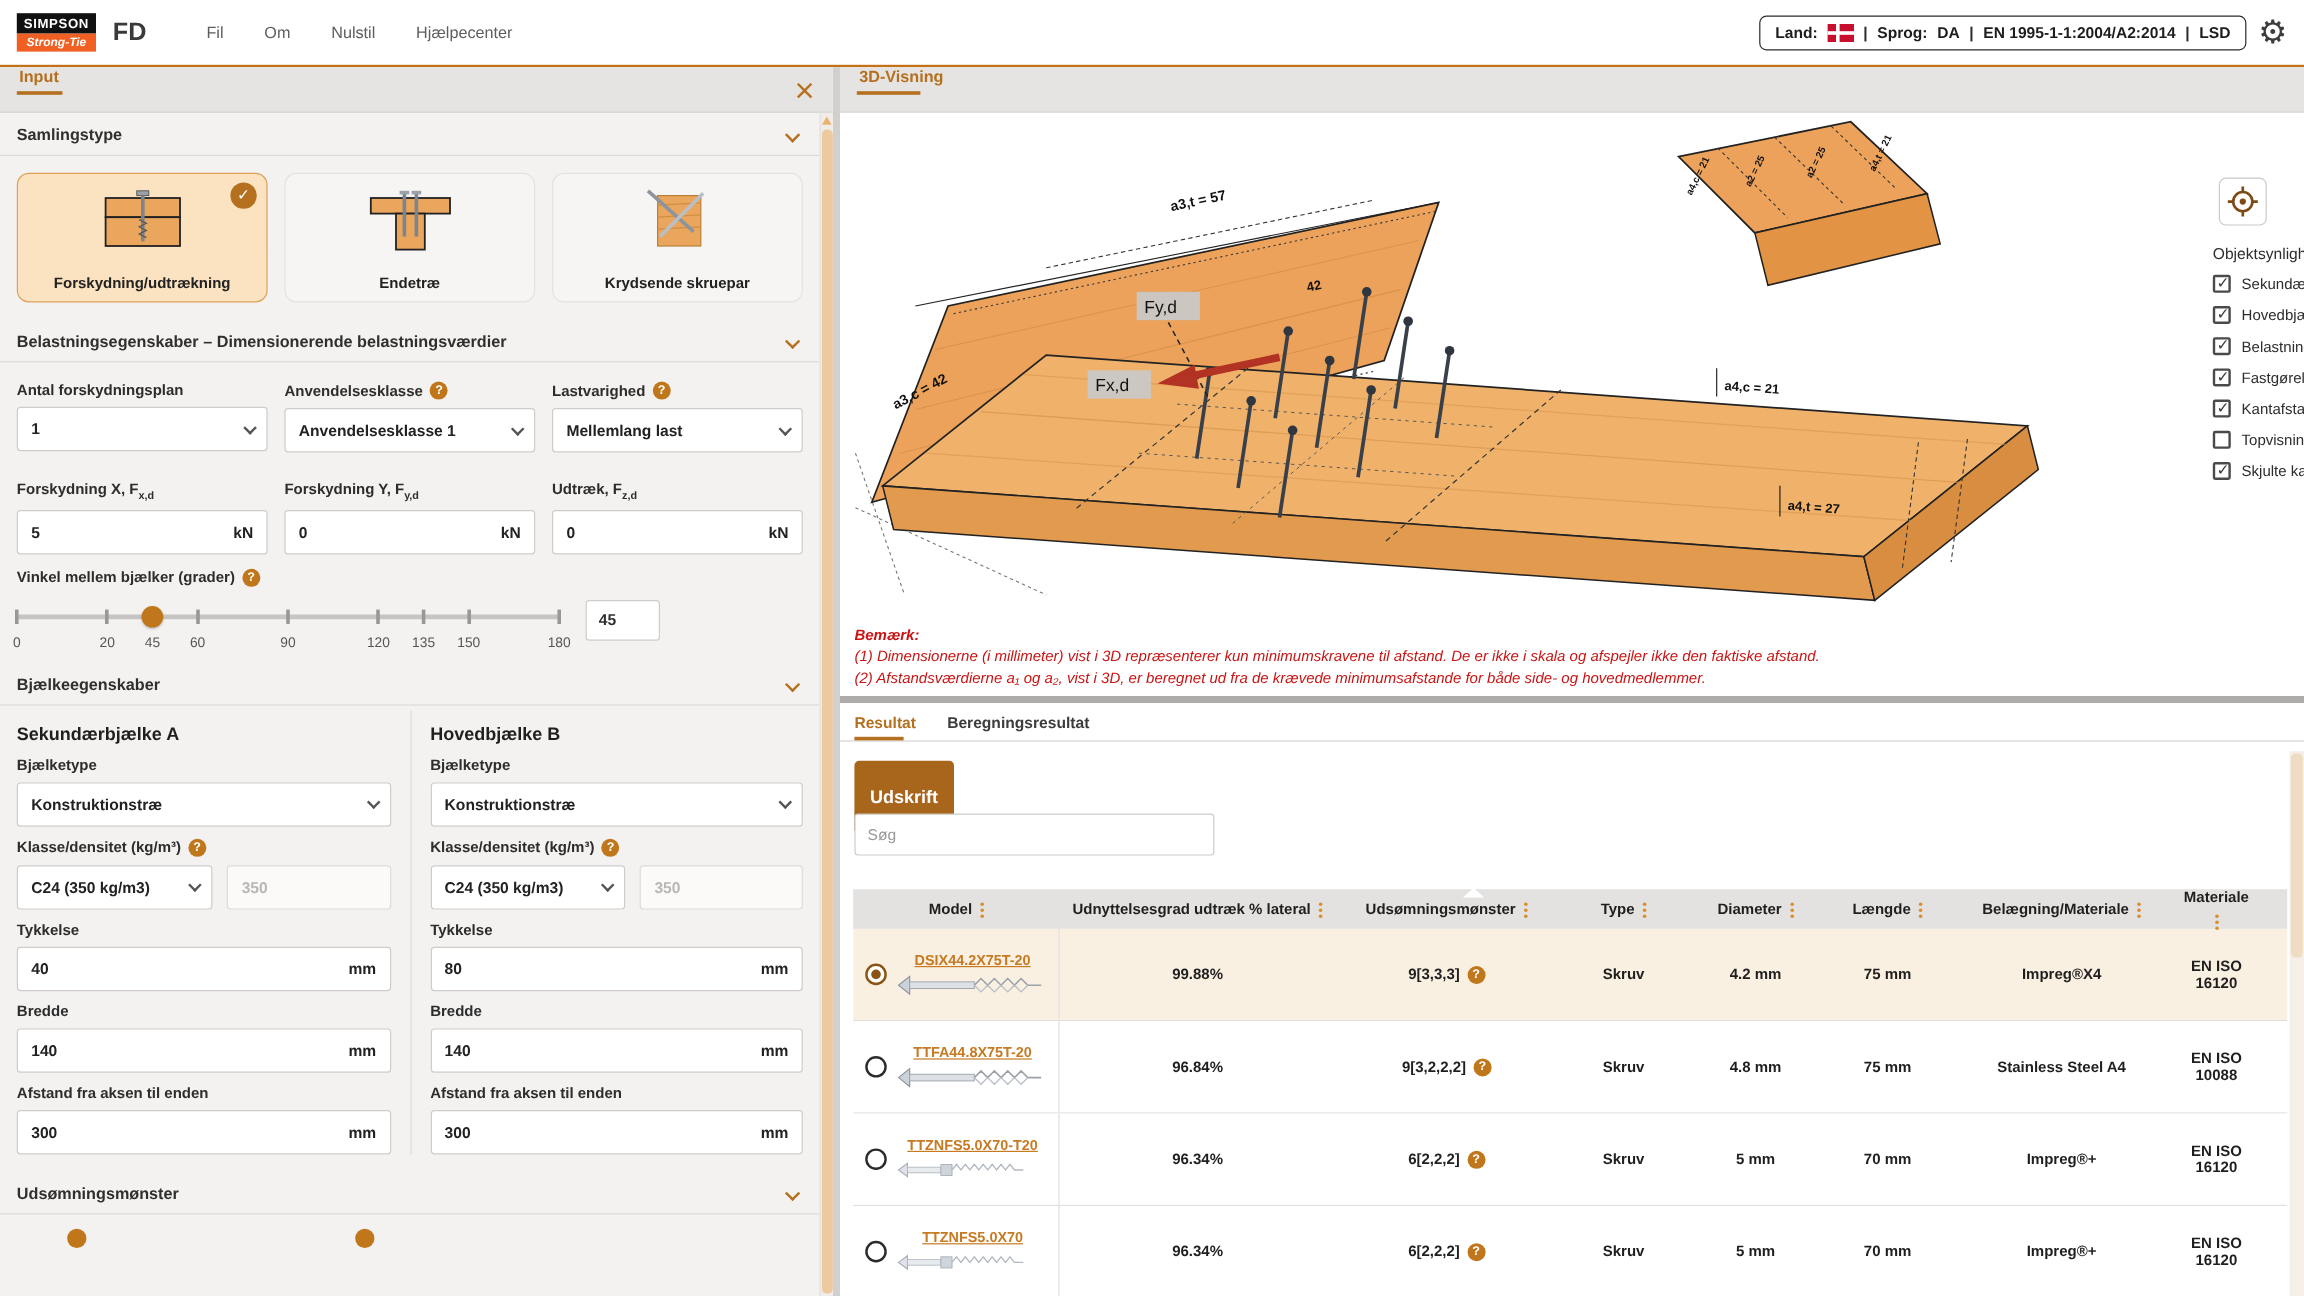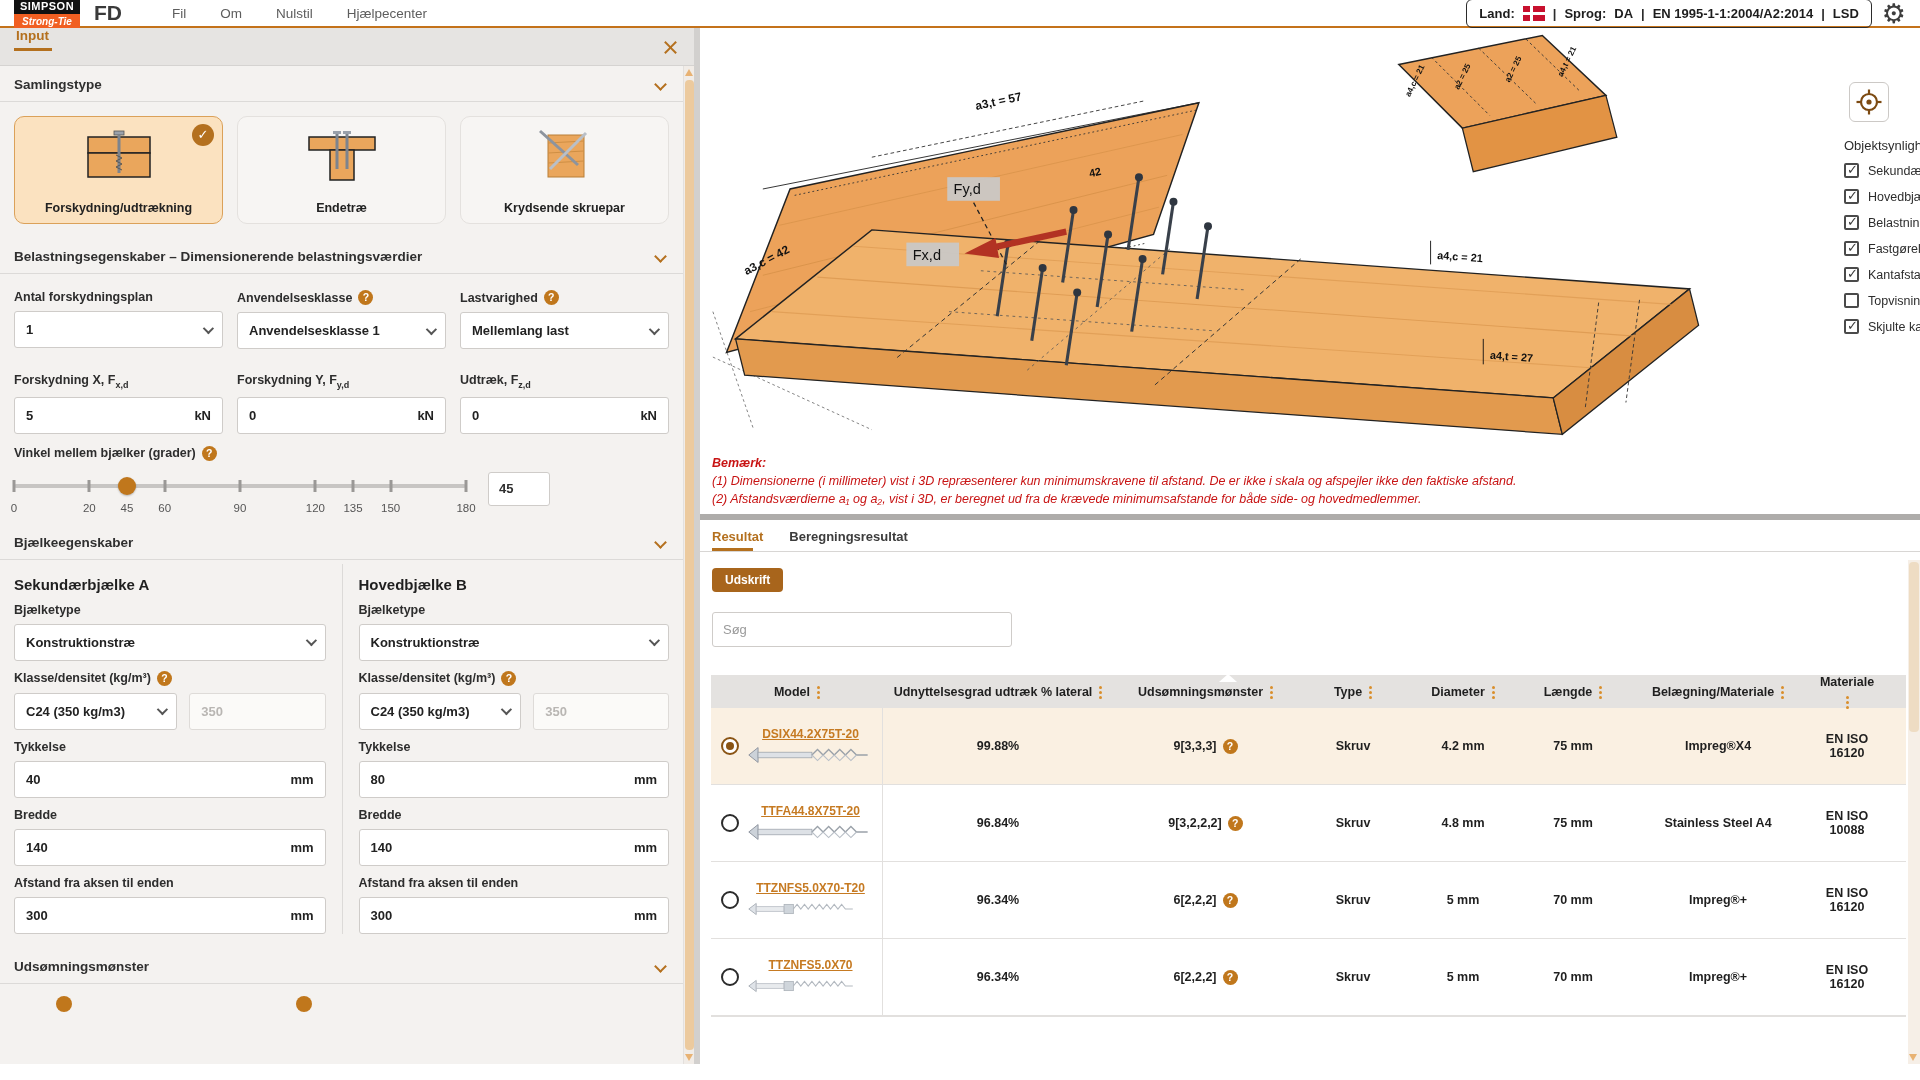--- a/index.html
+++ b/index.html
@@ -1,21 +1,21 @@
 <!DOCTYPE html>
 <html><head>
 <meta charset="utf-8">
 <style>
   * { margin:0; padding:0; box-sizing:border-box; }
   html,body { width:1920px; height:1080px; overflow:hidden; }
   body { font-family:"Liberation Sans","DejaVu Sans",sans-serif; background:#f4f2f0; color:#2f2f2f; }
   .app { position:relative; width:1920px; height:1080px; background:#fff; }
 
   
-  .topbar { position:relative; height:28px; background:#fff; border-bottom:2px solid #c4721a; display:flex; align-items:center; padding:0 14px; }
+  .topbar { position:relative; height:56px; background:#fff; border-bottom:2px solid #c4721a; display:flex; align-items:center; padding:0 14px; }
   .logo { display:flex; flex-direction:column; width:66px; margin-right:14px; }
   .logo .l1 { background:#111; color:#fff; font-size:11px; font-weight:bold; text-align:center; padding:3px 0 2px; letter-spacing:.5px; }
   .logo .l2 { background:#f15f22; color:#fff; font-size:10px; font-weight:bold; font-style:italic; text-align:center; padding:2px 0; }
   .apptitle { font-size:21px; font-weight:bold; color:#3a3a3a; margin-right:50px; }
   .menu { display:flex; gap:34px; font-size:13.5px; color:#5d5d5d;justify-content:space-between; }
   .menu span { cursor:pointer; }
   .topbar-right { margin-left:auto; display:flex; align-items:center; gap:10px; }
   .locale { display:flex; align-items:center; gap:8px; border:1.5px solid #2b2b2b; border-radius:6px; padding:6px 12px; font-size:13px; font-weight:bold; color:#1d1d1d; }
   .flag { position:relative; width:22px; height:15px; background:#c8102e; display:inline-block; }
   .flag:before { content:""; position:absolute; left:0; top:6px; width:22px; height:3px; background:#fff; }
@@ -97,21 +97,21 @@
   .note { position:absolute; left:12px; bottom:6px; width:880px; color:#c81414; font-style:italic; font-size:12.5px; line-height:1.45; }
   .note b { font-weight:bold; }
 
   .divider-h { height:6px; background:#aeacaa; }
 
   .results { position:relative; flex:1; background:#fff; overflow:hidden; }
   .rtabs { display:flex; gap:26px; padding:9px 12px 0; border-bottom:1px solid #d8d6d4; height:32px; }
   .rtab { font-size:13px; font-weight:bold; color:#3c3c3c; position:relative; padding-bottom:9px; cursor:pointer; }
   .rtab.active { color:#b4701e; }
   .rtab.active:after { content:""; position:absolute; left:0; bottom:0; width:80%; height:3px; background:#b4701e; }
-  .printbtn { position:absolute; left:12px; top:48px; background:#a8651c; color:#fff; font-size:12px; font-weight:bold; border:none; border-radius:4px; padding:5px 13px; cursor:pointer; }
+  .printbtn { position:absolute; left:12px; top:48px; background:#a8651c; color:#fff; font-size:15px; font-weight:bold; border:none; border-radius:4px; padding:22px 13px; cursor:pointer; }
   .searchbox { position:absolute; left:12px; top:92px; width:300px; height:35px; border:1px solid #cfccc9; border-radius:3px; padding:0 10px; font-size:13px; font-family:inherit; color:#333; background:#fff; }
   .searchbox::placeholder { color:#9a9a9a; }
 
   .rtable { position:absolute; left:11px; right:14px; top:155px; }
   .thead { position:relative; display:grid; grid-template-columns:172px 230px 185px 110px 110px 110px 180px 1fr; background:#e4e2e0; height:33px; align-items:center; }
   .th { display:flex; align-items:center; justify-content:center; gap:7px; font-size:12.5px; font-weight:bold; color:#1f1f1f; }
   .th.right { justify-content:flex-end; padding-right:20px; }
   .dots { display:flex; flex-direction:column; gap:2px; cursor:pointer; }
   .dots i { width:3px; height:3px; border-radius:50%; background:#d98e2b; }
   .notch { position:absolute; top:-1px; left:508px; width:0; height:0; border-left:9px solid transparent; border-right:9px solid transparent; border-top:8px solid #fff; transform:rotate(180deg); }
@@ -422,20 +422,23 @@
       <div class="vscroll">
         <span class="arr up"></span>
         <span class="thumb"></span>
         <span class="arr dn"></span>
       </div>
     </aside>
 
     <div class="divider-v"></div>
 
     <section class="right">
+      <div class="tabbar">
+        <span class="tab active">3D-Visning</span>
+      </div>
 
       <div class="viewer">
         <svg class="scene" width="1000" height="427" viewBox="-60 -10 1100 470">
 
           <line x1="-55" y1="350" x2="120" y2="430" stroke="#777" stroke-width="1" stroke-dasharray="3 3"></line>
           <line x1="-55" y1="300" x2="-10" y2="430" stroke="#777" stroke-width="1" stroke-dasharray="3 3"></line>
 
           <g>
             <polygon points="-40,345 30,165 480,70 430,215" fill="#eca25a" stroke="#222" stroke-width="1.6"></polygon>
             <line x1="0" y1="260" x2="445" y2="150" stroke="#d18c43" stroke-width="1" opacity=".7"></line>

